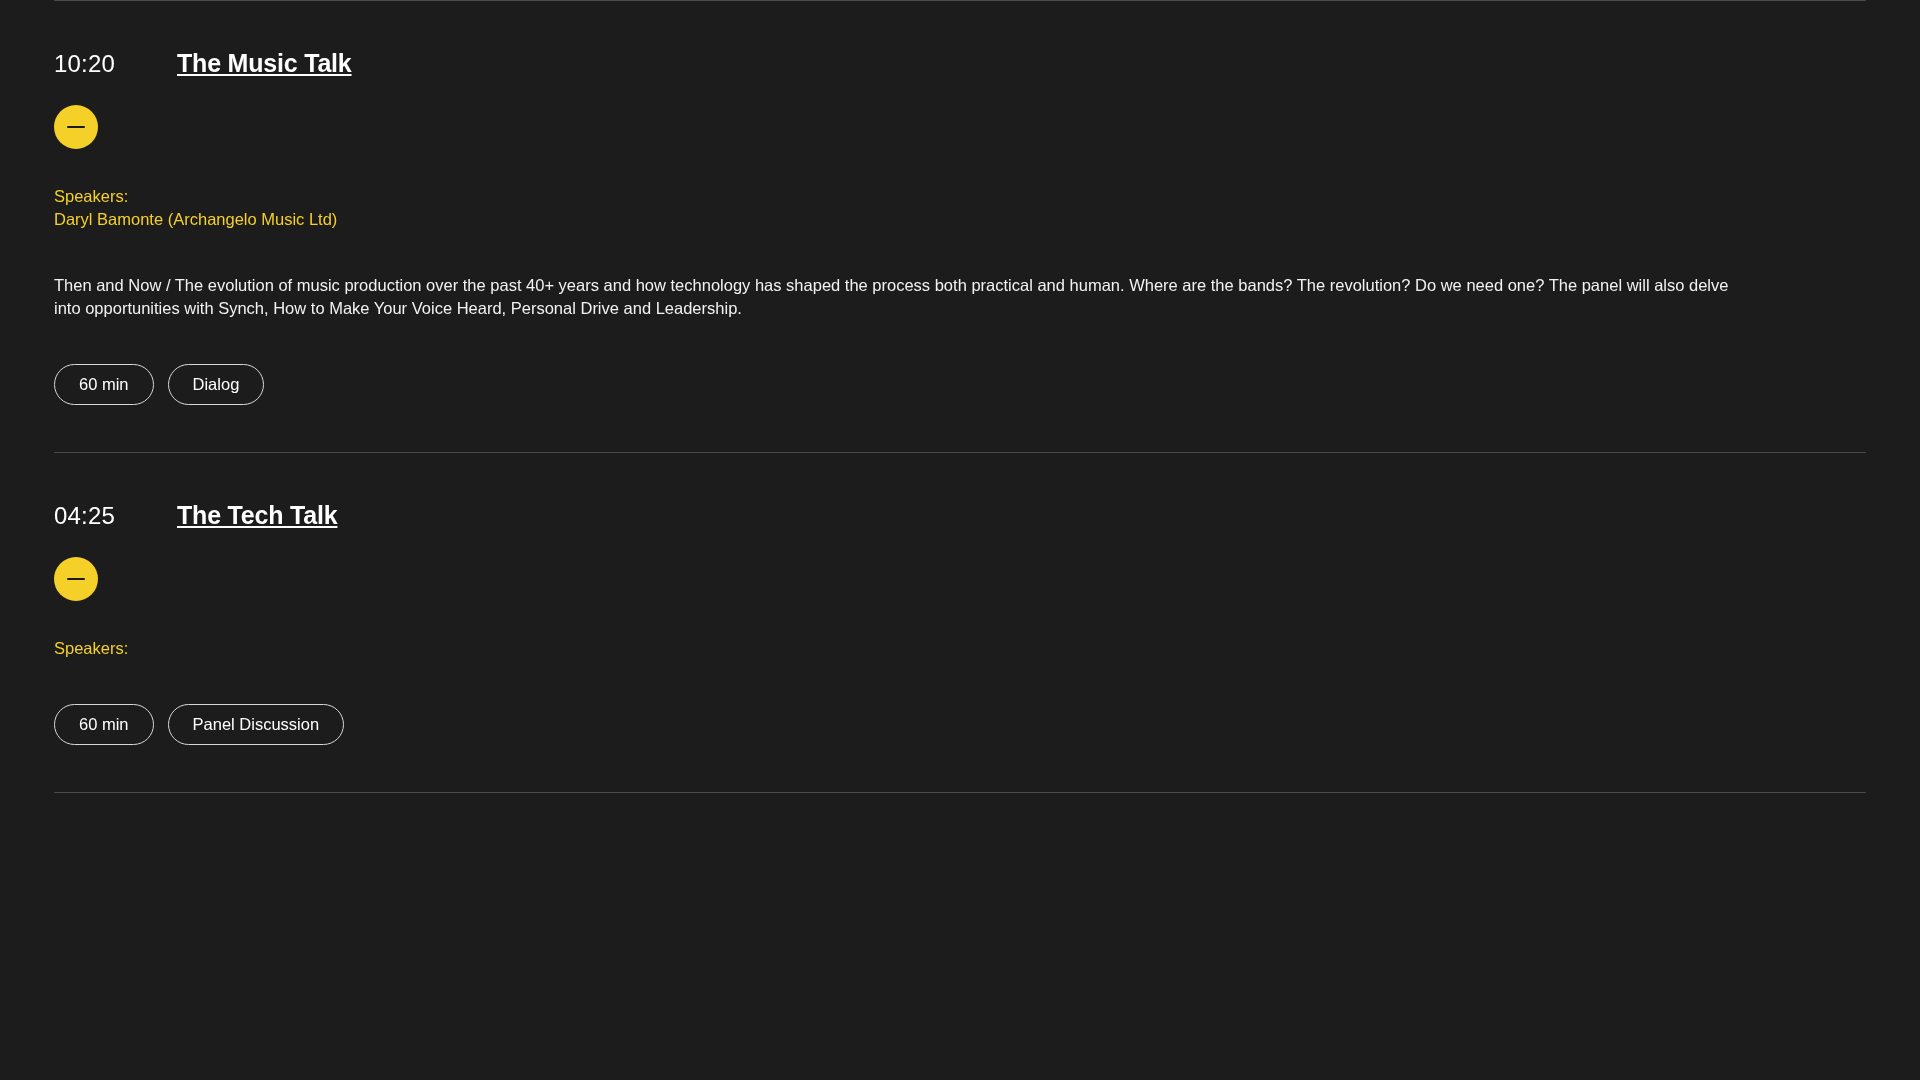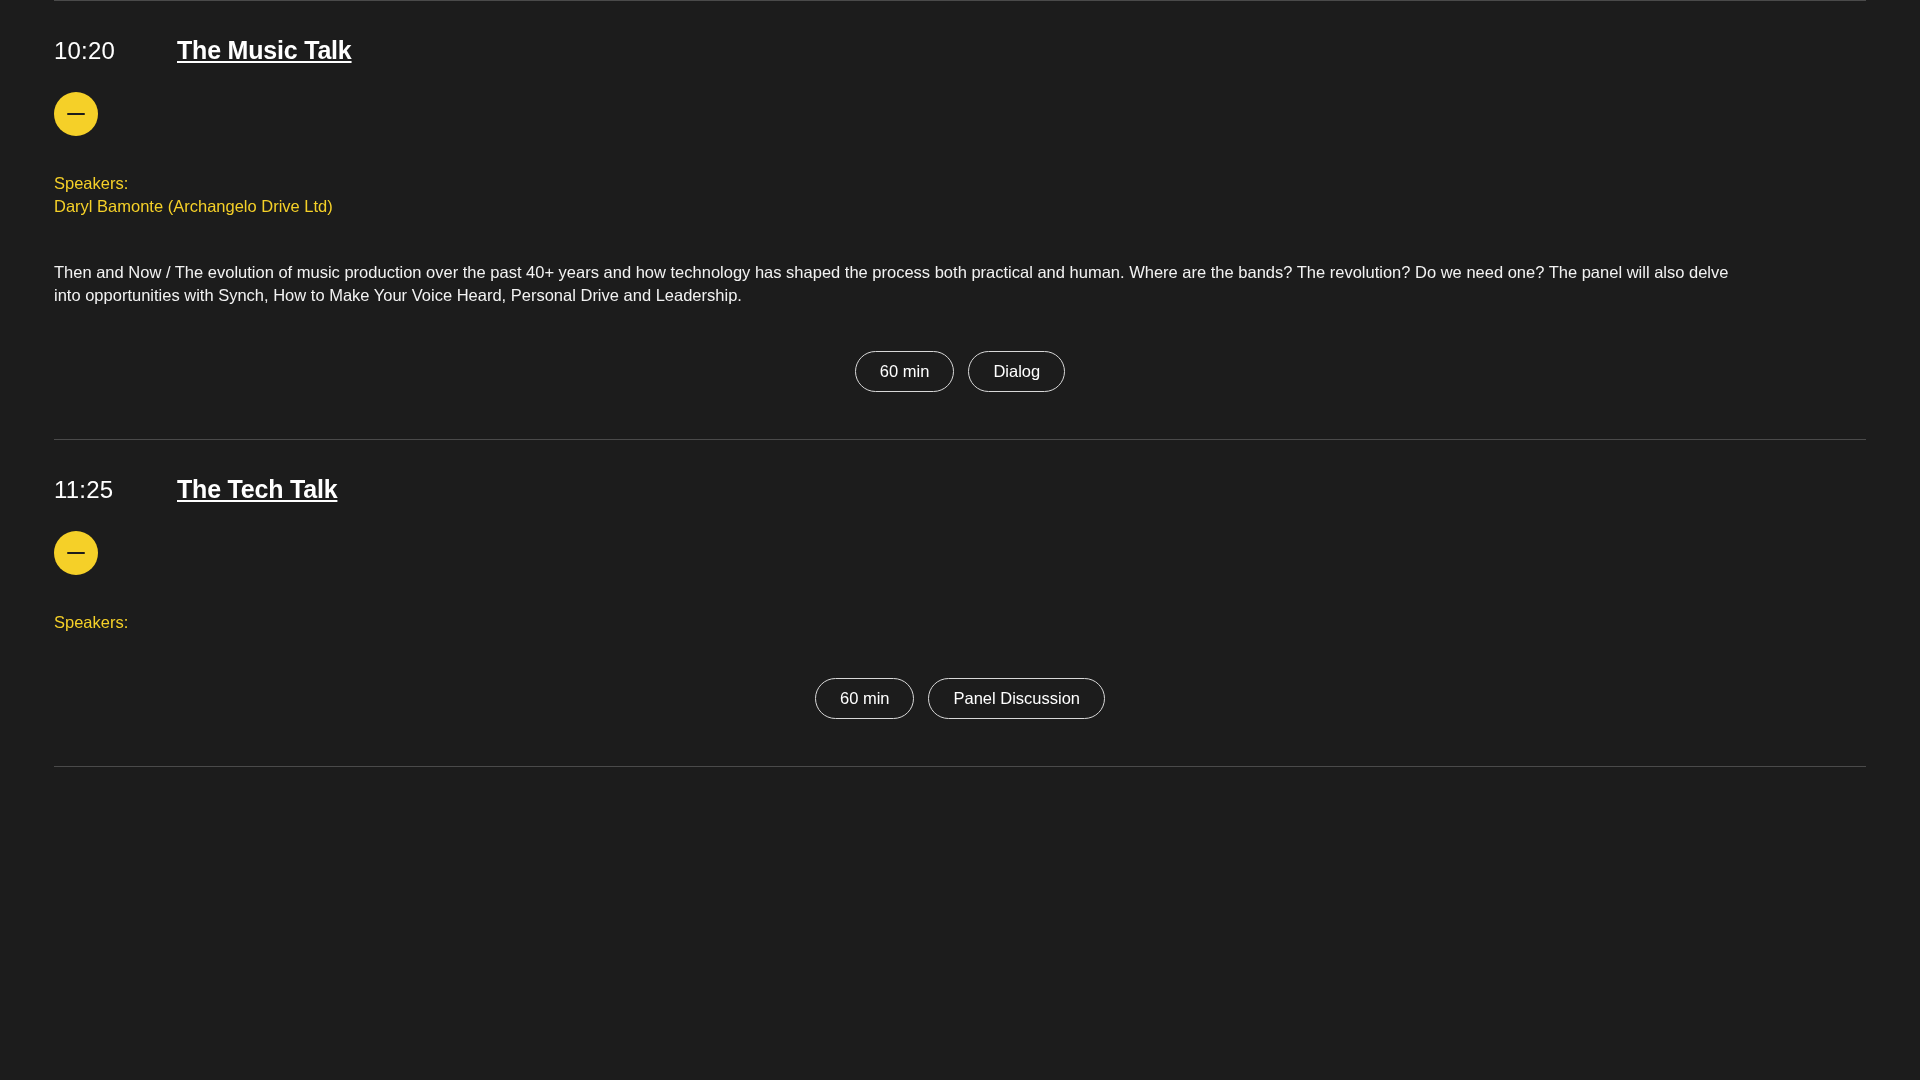--- a/index.html
+++ b/index.html
@@ -21,21 +21,21 @@
     box-sizing: border-box;
     padding: 0 54px;
     background: #1c1c1c;
   }
   .divider {
     height: 1px;
     background: #4a4a4a;
     width: 100%;
   }
   .session {
-    padding-top: 34px;
+    padding-top: 47px;
     padding-bottom: 47px;
   }
   .session-head {
     display: flex;
     align-items: baseline;
     gap: 0;
   }
   .session-time {
     font-size: 24px;
     font-weight: 400;
@@ -90,21 +90,20 @@
     margin-top: 42px;
     font-size: 16.5px;
     line-height: 1.42;
     color: #f2f2f2;
     max-width: 1700px;
   }
   .tags {
     margin-top: 44px;
     display: flex;
     gap: 14px;
-    justify-content: center;
   }
   .tag {
     border: 1px solid #d8d8d8;
     border-radius: 999px;
     padding: 11px 24px;
     font-size: 16.5px;
     color: #ffffff;
     background: transparent;
     line-height: 1;
     cursor: pointer;
@@ -123,36 +122,36 @@
       <div class="session-time">10:20</div>
       <div class="session-title">The Music Talk</div>
     </div>
 
     <button class="toggle-btn">
       <span class="minus"></span>
     </button>
 
     <div class="speakers-block">
       <div class="speakers-label">Speakers:</div>
-      <div class="speaker-line">Daryl Bamonte (Archangelo Drive Ltd)</div>
+      <div class="speaker-line">Daryl Bamonte (Archangelo Music Ltd)</div>
     </div>
 
     <div class="description">Then and Now / The evolution of music production over the past 40+ years and how technology has shaped the process both practical and human. Where are the bands? The revolution? Do we need one? The panel will also delve into opportunities with Synch, How to Make Your Voice Heard, Personal Drive and Leadership.</div>
 
     <div class="tags">
       <div class="tag">60 min</div>
       <div class="tag">Dialog</div>
     </div>
   </div>
 
   <div class="divider"></div>
 
   <div class="session">
     <div class="session-head">
-      <div class="session-time">11:25</div>
+      <div class="session-time">04:25</div>
       <div class="session-title">The Tech Talk</div>
     </div>
 
     <button class="toggle-btn">
       <span class="minus"></span>
     </button>
 
     <div class="speakers-block">
       <div class="speakers-label">Speakers:</div>
     </div>

